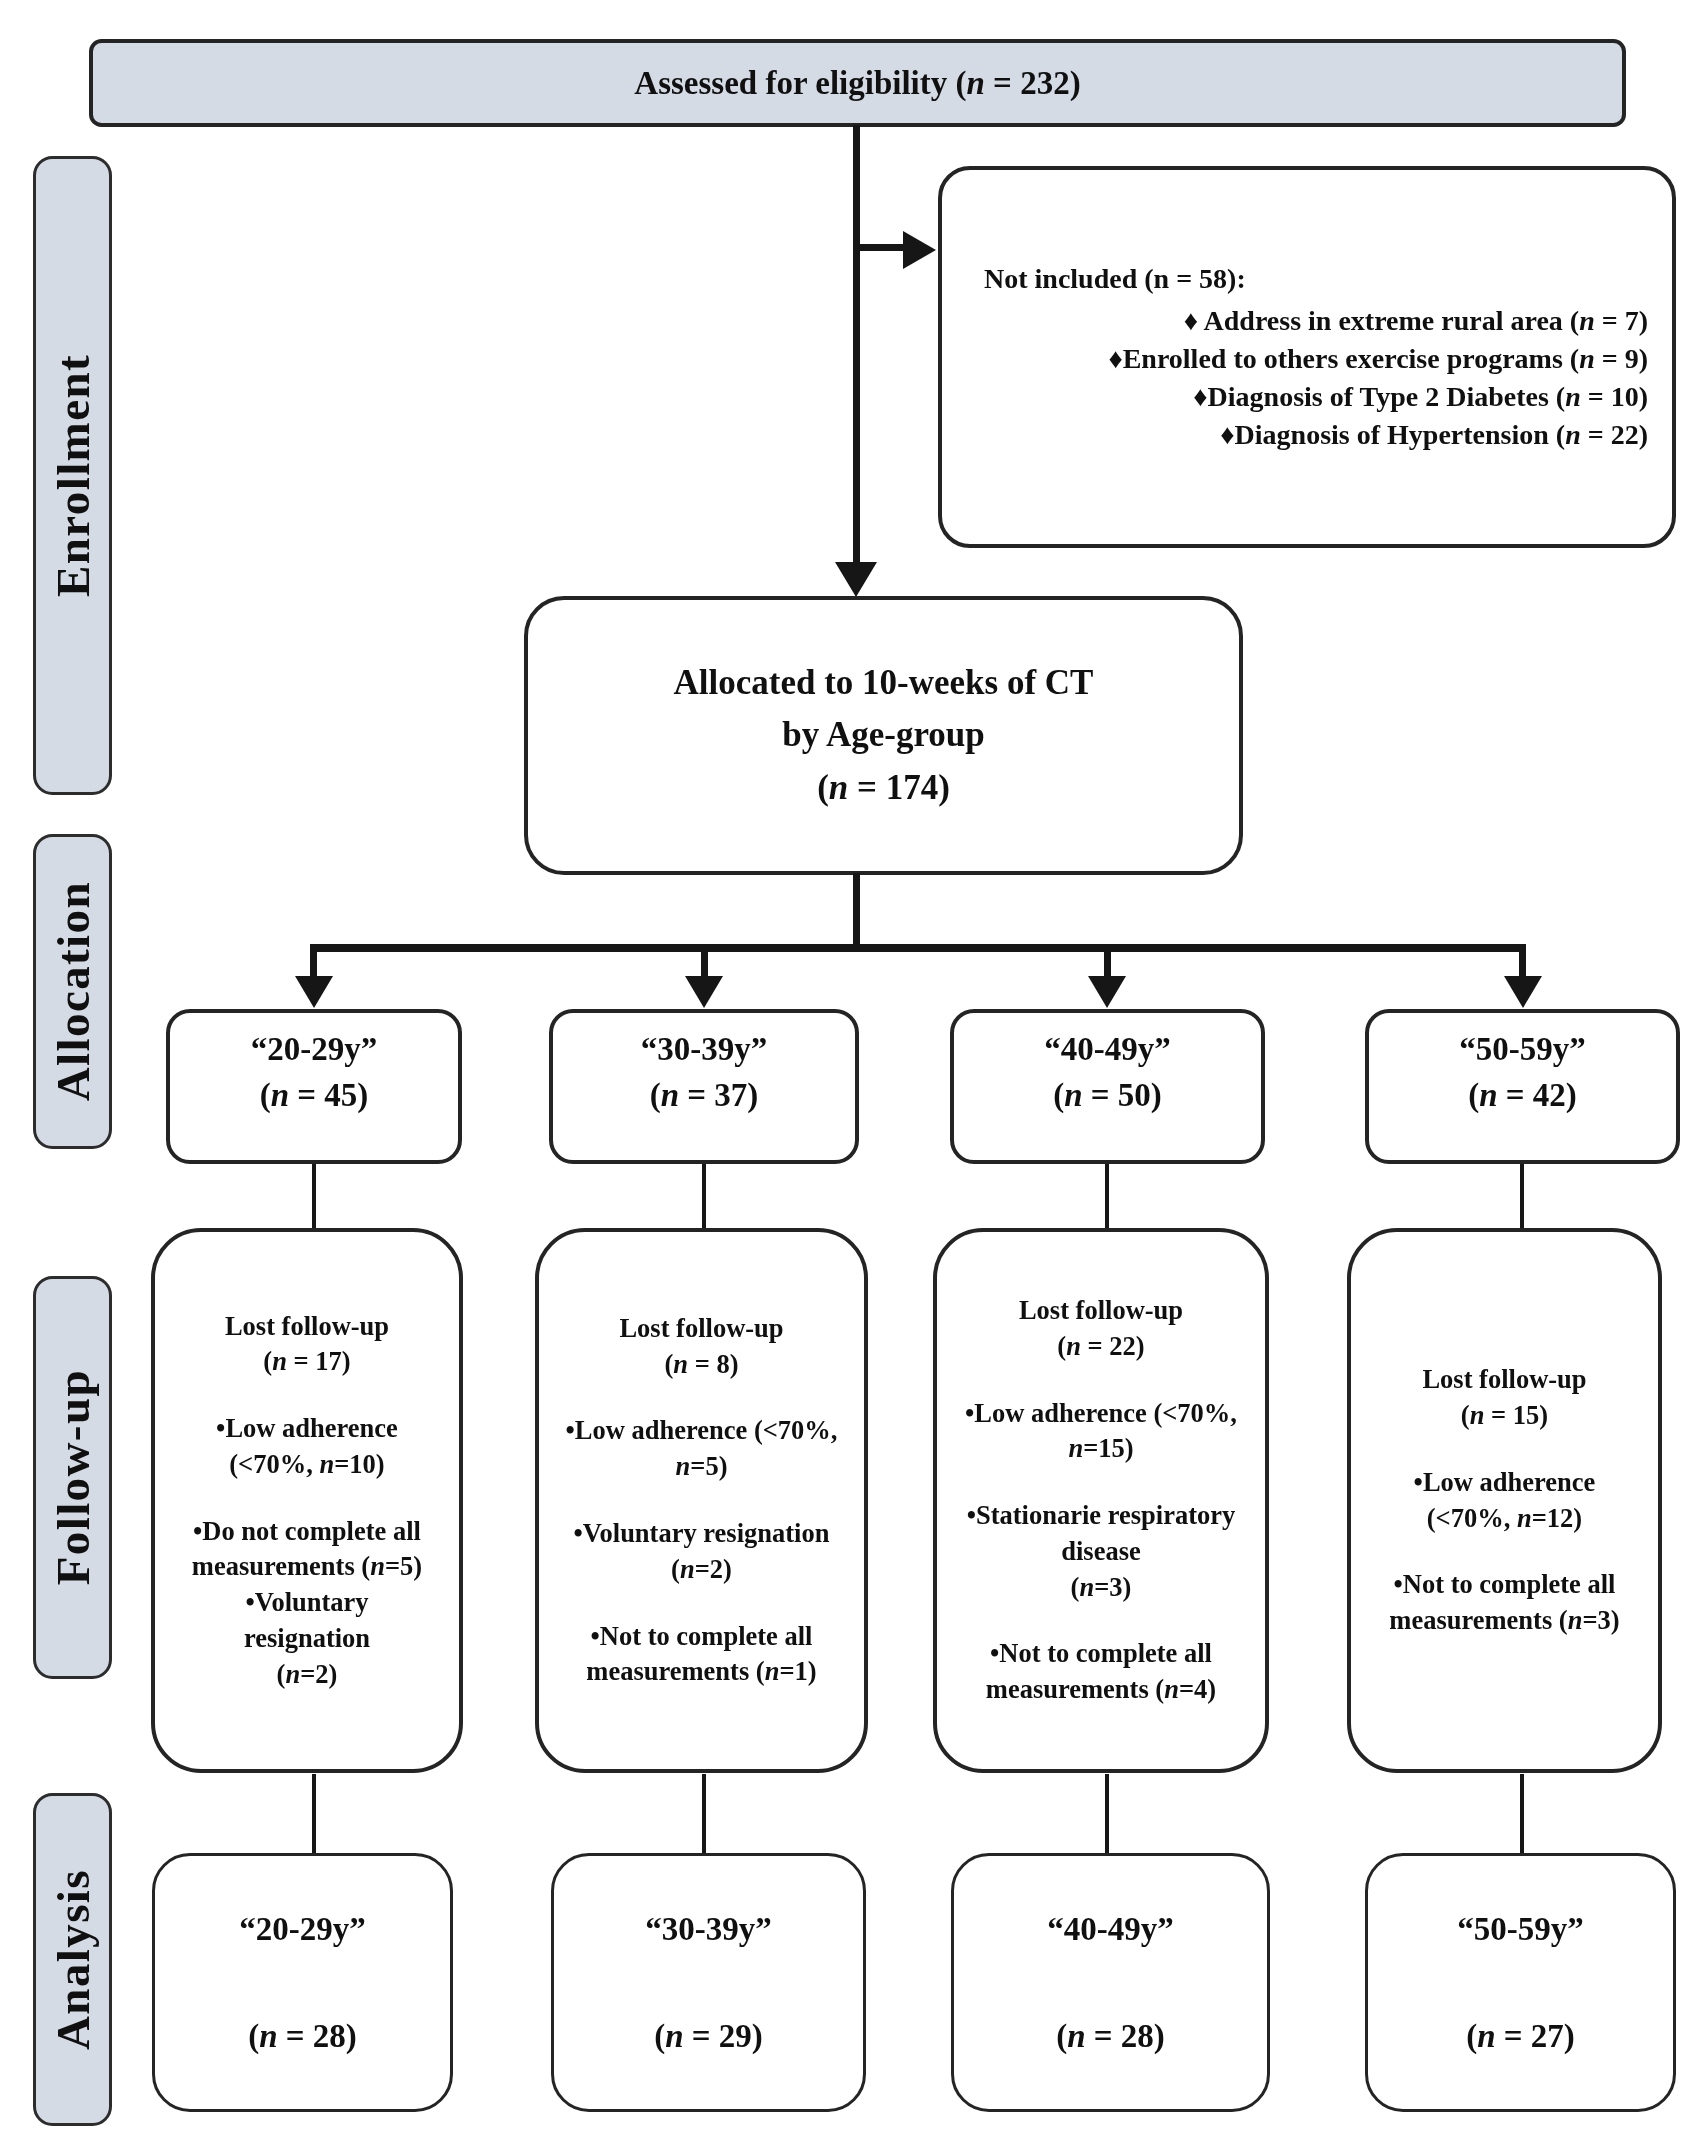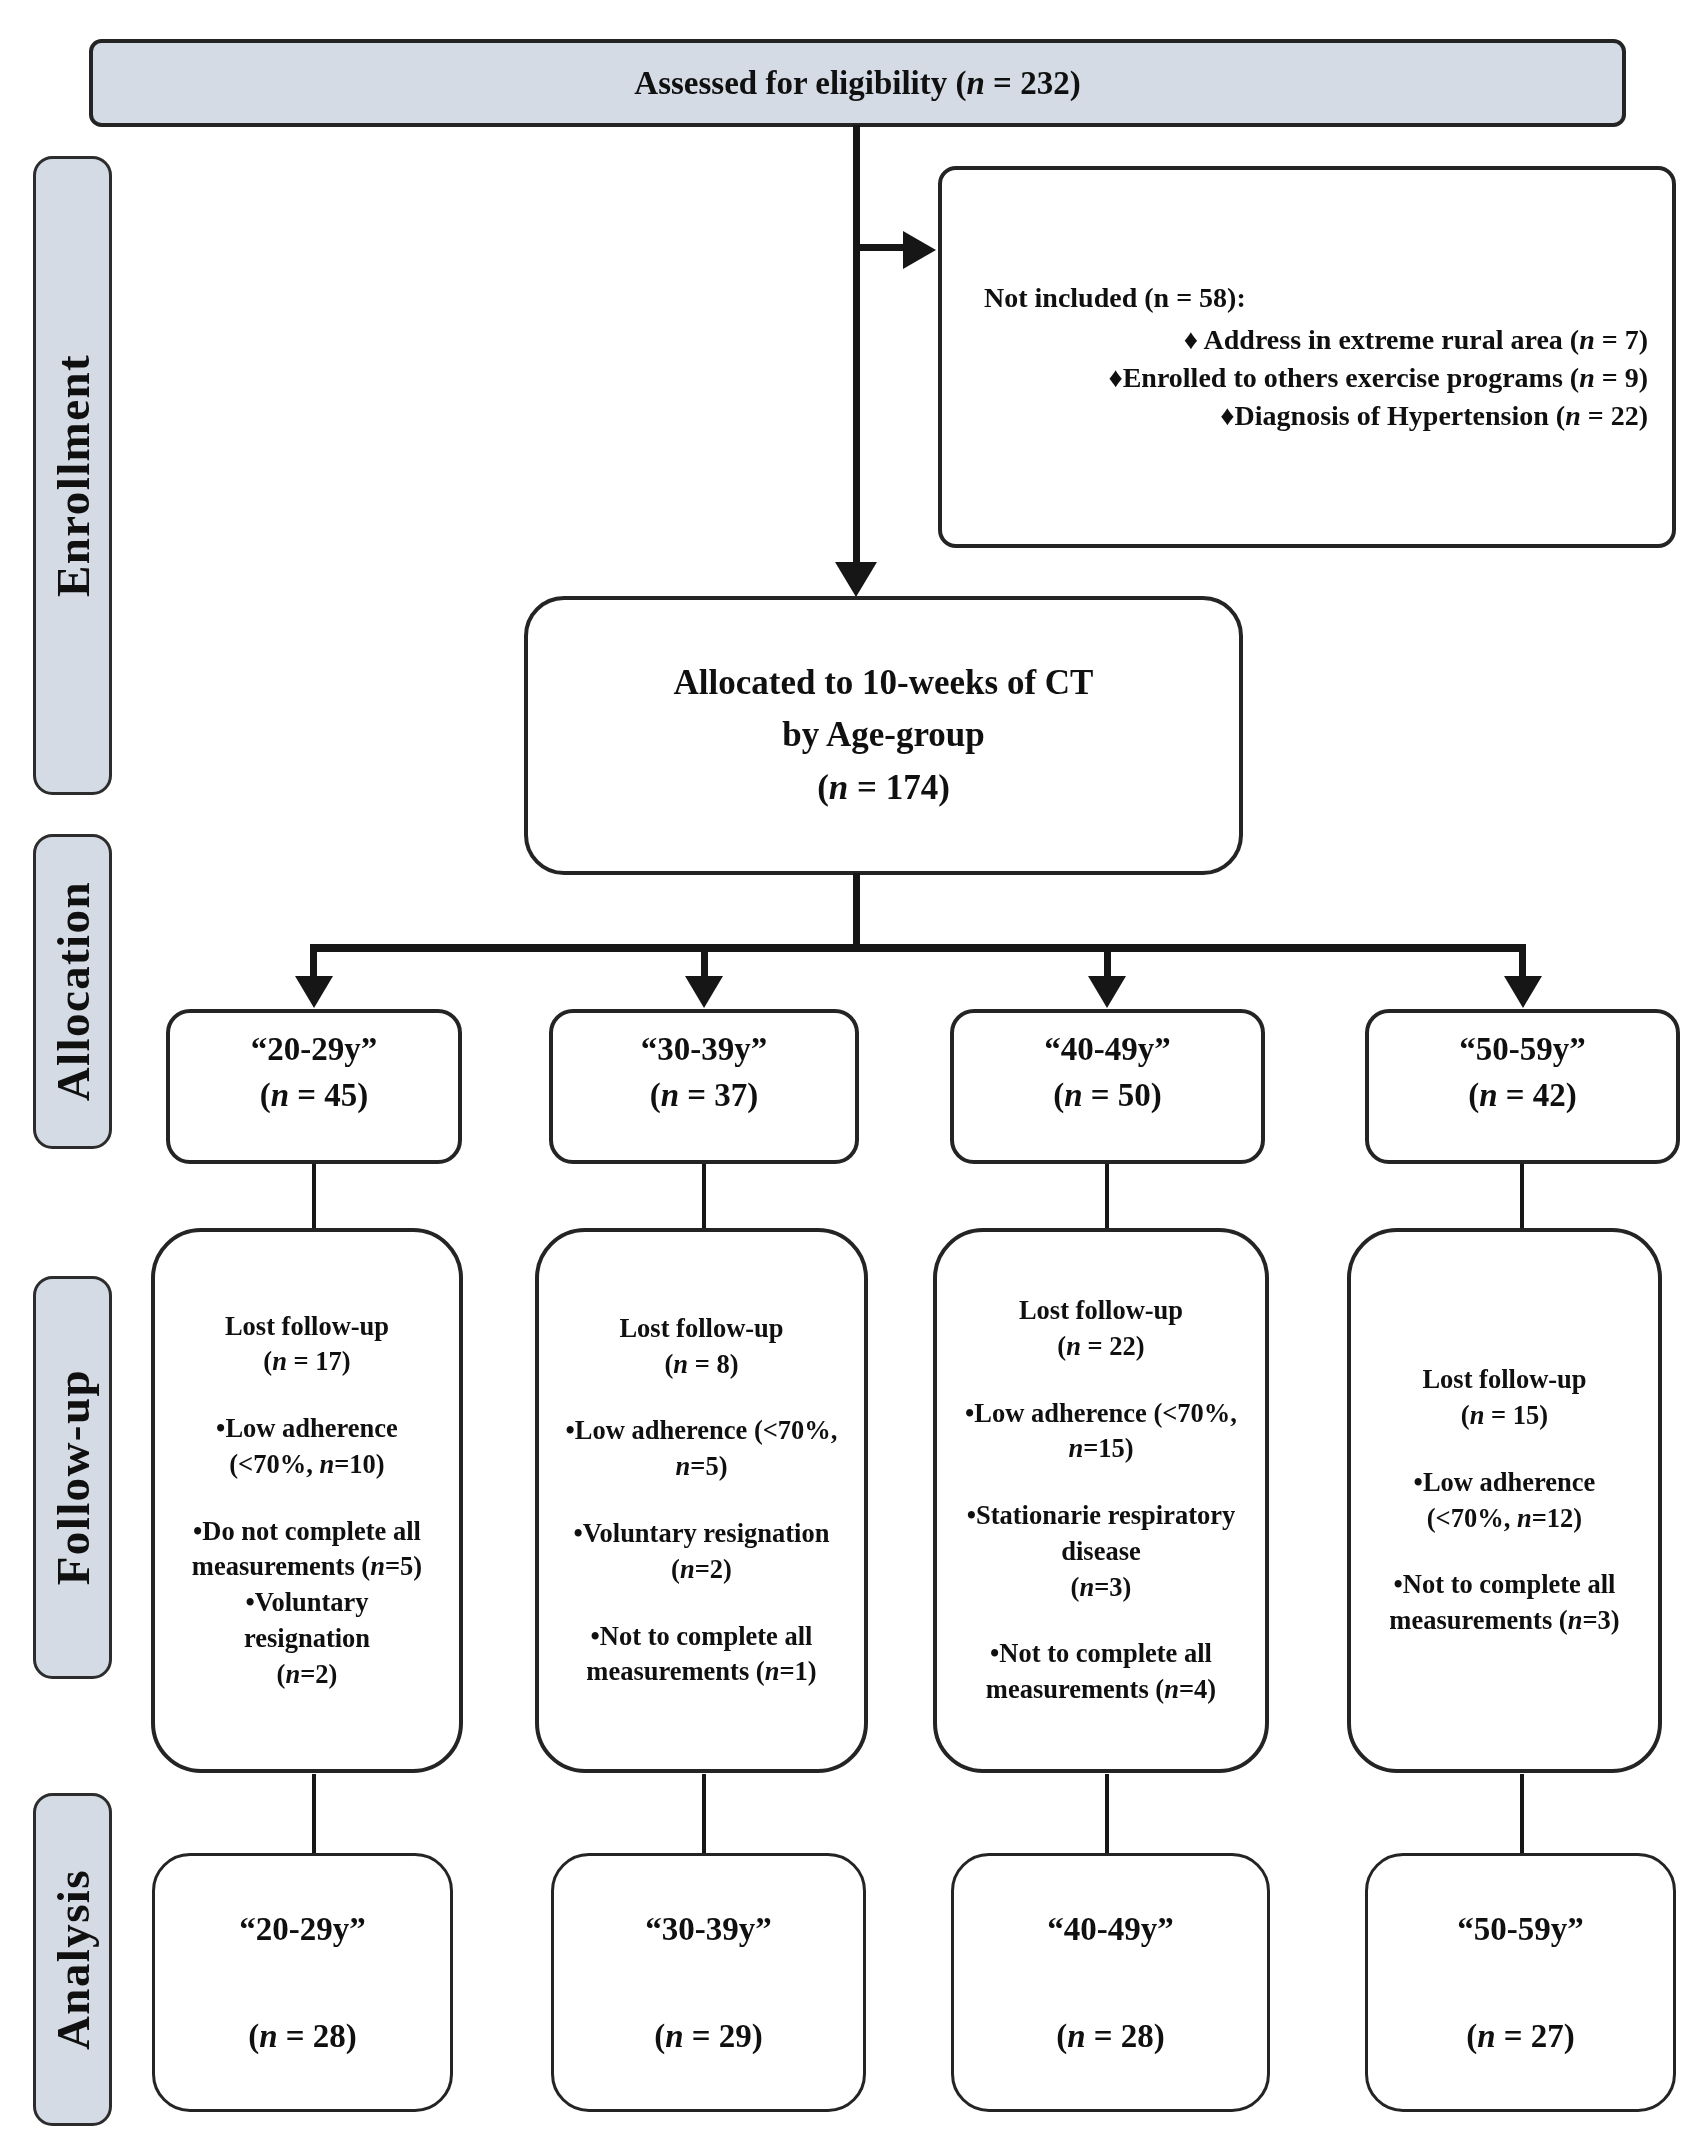--- a/index.html
+++ b/index.html
@@ -30,21 +30,21 @@
     position:absolute; background:#ffffff; border:4.2px solid #242424;
     box-sizing:border-box; display:flex; flex-direction:column;
     align-items:center; justify-content:center; text-align:center;
   }
   .assessed {
     left:89px; top:39px; width:1537px; height:88px;
     background:#d4dbe5; border-radius:12.5px; font-size:33px;text-align:center;
   }
   .not-included {
     left:938px; top:166px; width:738px; height:382px;
-    border-radius:18px; font-size:28px; line-height:1.36;
+    border-radius:32px; font-size:28px; line-height:1.36;
     padding:14px 24px;
   }
   .not-included .ni-title { align-self:flex-start; margin-left:18px; margin-bottom:4.2px; }
   .not-included .ni-item { width:100%;text-align:right; }
   .allocated {
     left:524px; top:596px; width:719px; height:279px;
     border-radius:40px; font-size:35px; line-height:1.5; white-space:pre-line;
   }
   .alloc-box {
     top:1009px; height:155px; border-radius:24px;
@@ -142,20 +142,21 @@
 
   <div class="line main-line"></div>
   <div class="ah-down main-head"></div>
   <div class="line branch-line"></div>
   <div class="ah-right branch-head"></div>
 
   <div class="node not-included">
     <div class="ni-title">Not included (n = 58):</div>
     <div class="ni-item">♦ Address in extreme rural area (<i>n</i> = 7)</div>
     <div class="ni-item">♦Enrolled to others exercise programs (<i>n</i> = 9)</div>
+    <div class="ni-item">♦Diagnosis of Type 2 Diabetes (<i>n</i> = 10)</div>
     <div class="ni-item">♦Diagnosis of Hypertension (<i>n</i> = 22)</div>
   </div>
 
   <div class="node allocated">
     <span>Allocated to 10-weeks of CT
 by Age-group
 (<i>n</i> = 174)</span>
   </div>
 
   <div class="line fan-stem"></div>

